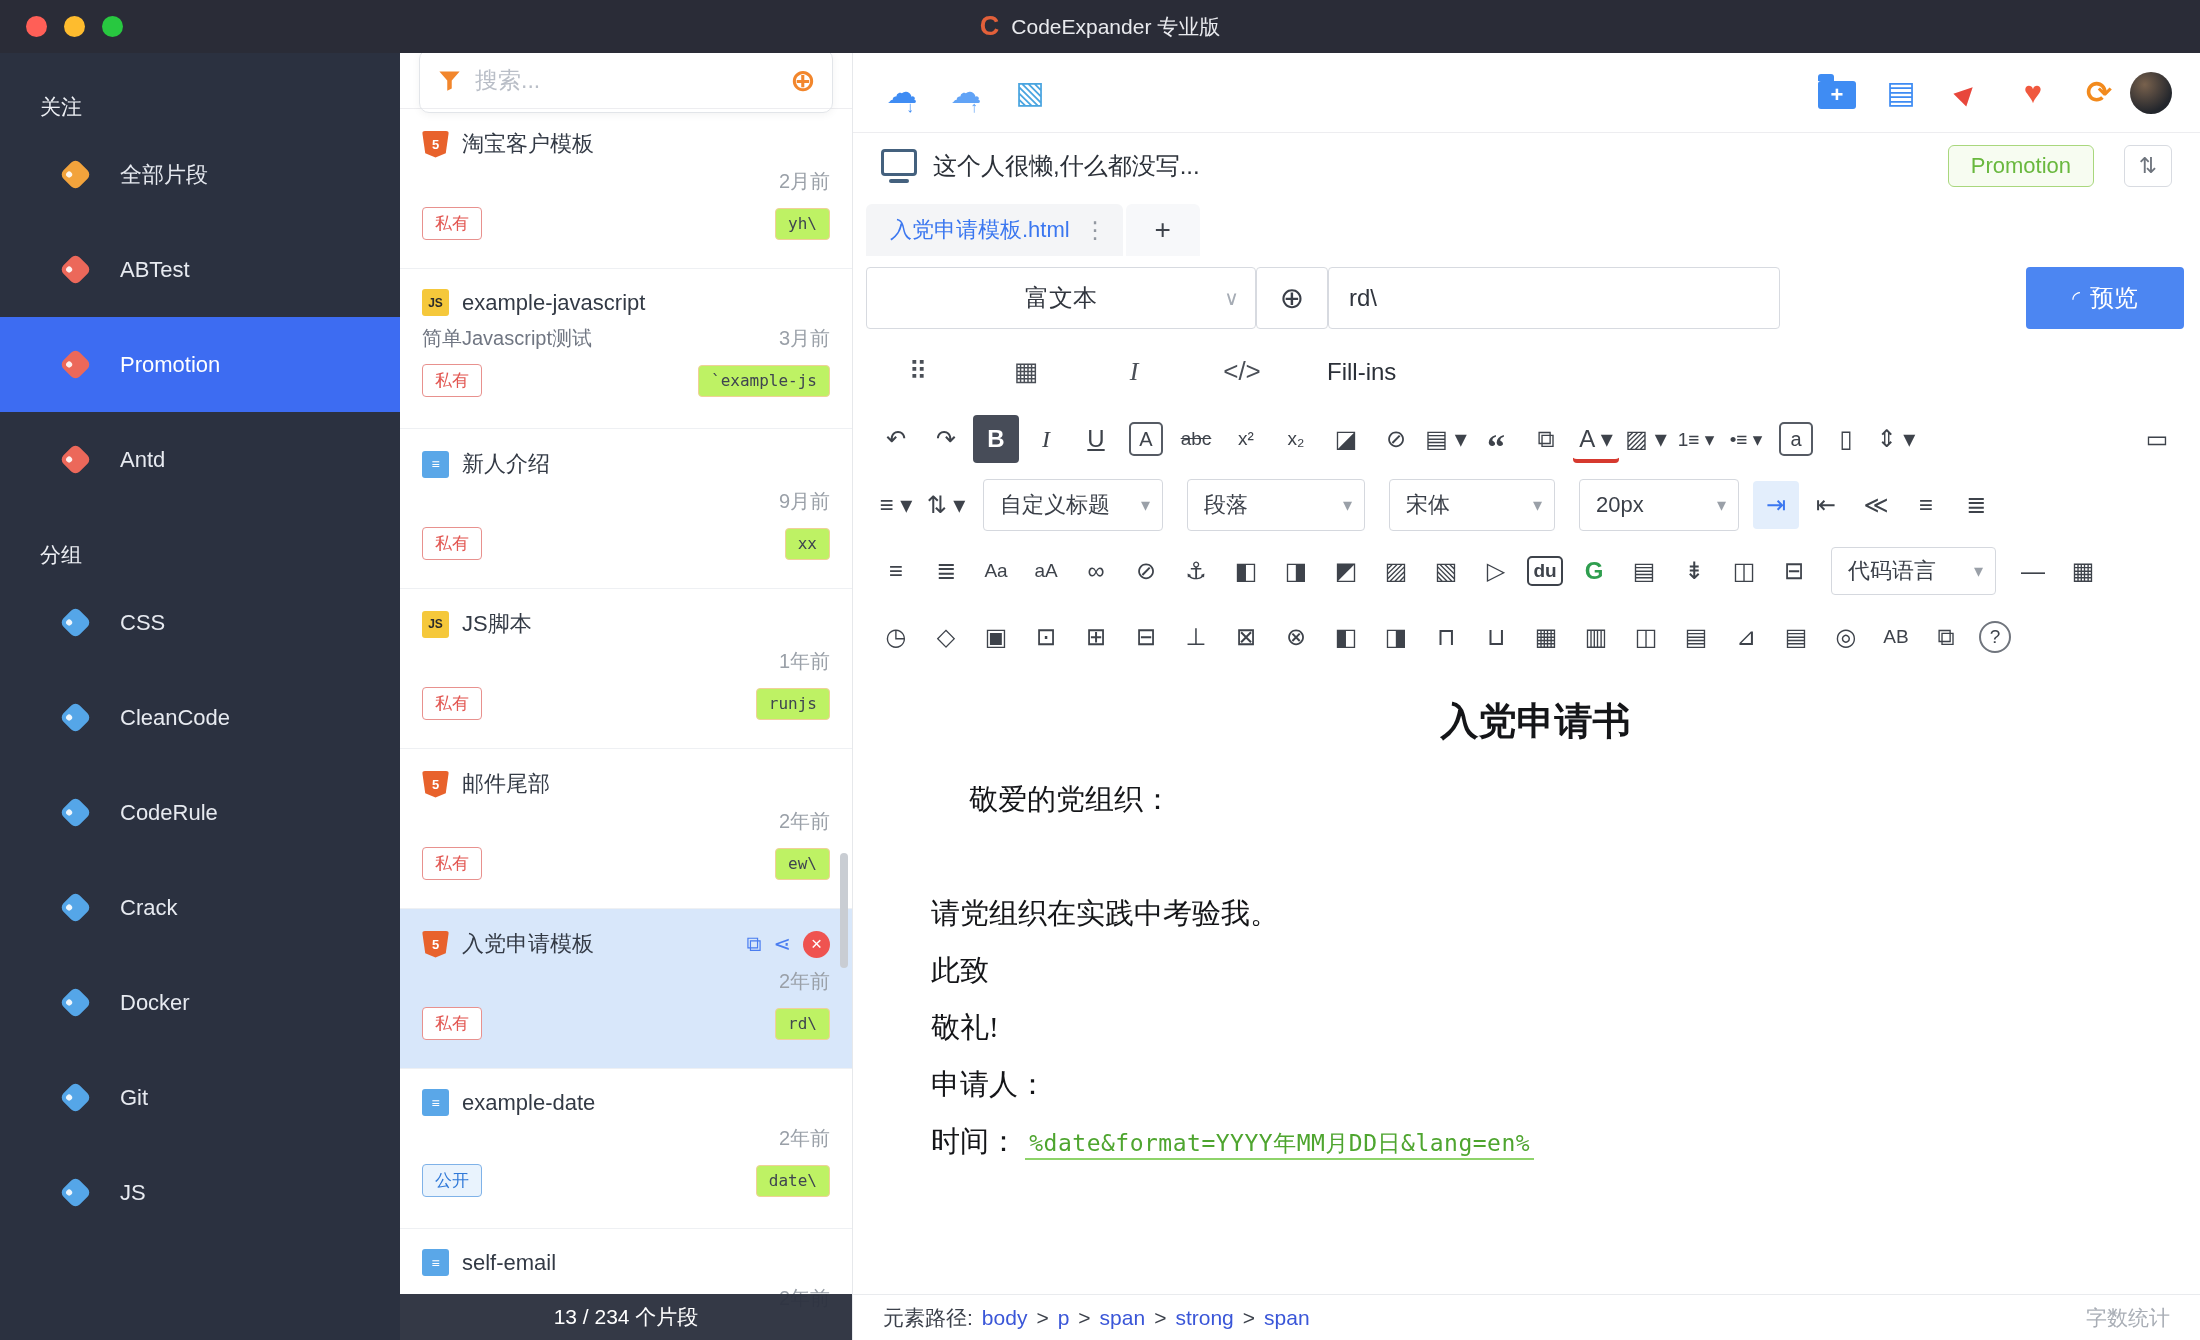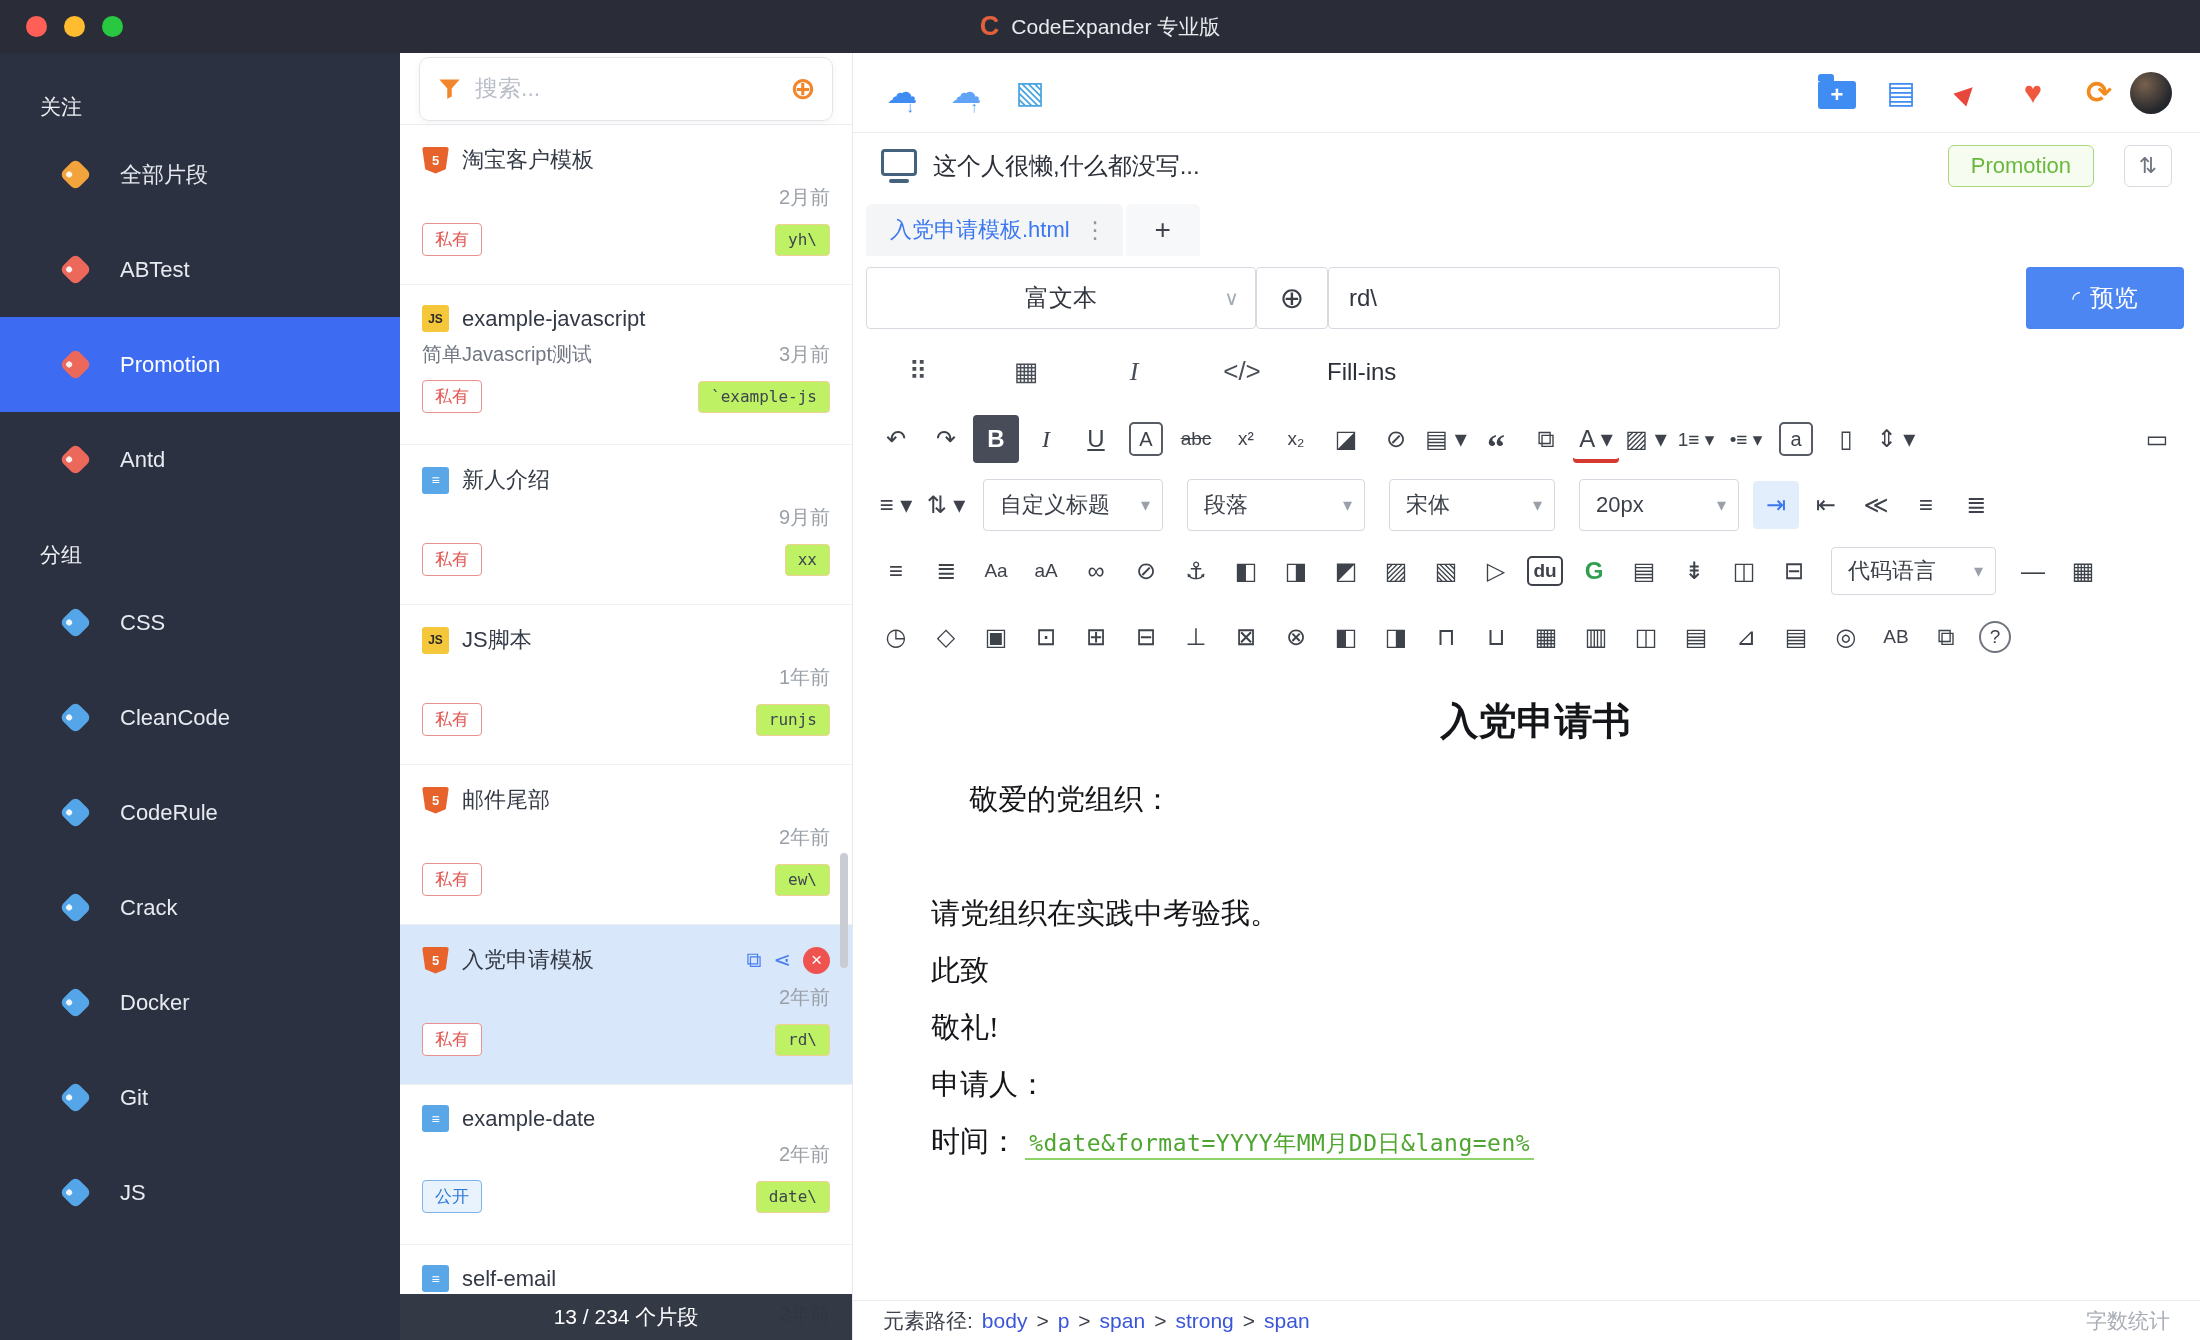--- a/index.html
+++ b/index.html
@@ -20,21 +20,21 @@
   .side-label { font-size: 21px; color: #eef0f5; margin: 22px 0 6px 40px; }
   .side-label.second { margin-top: 34px; }
   .side-item { height: 95px; display: flex; align-items: center; gap: 33px; padding-left: 64px; font-size: 22px; color: #e7eaf0; }
   .side-item.sel { background: #3d6cf2; color: #fff; }
   .tagico { width: 23px; height: 23px; border-radius: 6px; transform: rotate(-45deg); position: relative; flex: none; }
   .tagico::after { content: ""; position: absolute; width: 6px; height: 6px; border-radius: 50%; background: rgba(255,255,255,.9); top: 4px; left: 4px; }
   .t-yellow { background: #f2a33c; } .t-red { background: #ec685a; } .t-blue { background: #55a6e8; }
 
   
   .panel { width: 453px; flex: none; background: #fff; border-right: 1px solid #e6e8eb; position: relative; overflow: hidden; }
-  .search-wrap { height: 72px; display: flex; align-items: center; padding: 12px 19px; border-bottom: 1px solid #ededf0; }
+  .search-wrap { height: 56px; display: flex; align-items: center; padding: 12px 19px; border-bottom: 1px solid #ededf0; }
   .search-box { flex: 1; height: 64px; border: 1px solid #e2e5e9; border-radius: 10px; display: flex; align-items: center; gap: 12px; padding: 0 16px; box-shadow: 0 2px 8px rgba(0,0,0,.05); }
   .search-input { flex: 1; min-width: 0; border: none; outline: none; font-size: 23px; color: #3a3f48; font-family: inherit; }
   .search-input::placeholder { color: #b9bec7; }
   .scope { font-size: 31px; color: #f2862c; font-weight: 700; }
   .snip { height: 160px; padding: 20px 22px 0; border-bottom: 1px solid #eef0f3; }
   .snip.selected { background: #d8e7fa; }
   .srow1 { display: flex; align-items: center; gap: 13px; }
   .stitle { font-size: 22px; color: #333a45; font-weight: 500; white-space: nowrap; }
   .sact { margin-left: auto; display: flex; gap: 12px; align-items: center; }
   .act { font-size: 21px; color: #4a7df0; }
@@ -120,21 +120,21 @@
   .w-head { min-width: 180px; } .w-para { min-width: 178px; } .w-font { min-width: 166px; } .w-size { min-width: 160px; }
   .w-lang { min-width: 165px; height: 48px; }
 
   .content { flex: 1; overflow: hidden; padding: 12px 60px 0 78px; font-family: "Liberation Serif","DejaVu Serif",serif; color: #141518; }
   .doc-title { text-align: center; font-size: 38px; font-weight: 700; margin: 10px 0 24px; }
   .doc-p { font-size: 29px; line-height: 57px; }
   .indent { padding-left: 38px; }
   .spacer { height: 57px; }
   .fieldcode { font-family: "DejaVu Sans Mono","Liberation Mono",monospace; font-size: 23px; color: #4ea52f; border-bottom: 2px solid #8ed36a; padding: 2px 4px; letter-spacing: .5px; }
 
-  .status { height: 40px; display: flex; align-items: center; border-top: 1px solid #e9ebee; padding: 0 30px; font-size: 21px; color: #3c414b; gap: 9px; }
+  .status { height: 46px; display: flex; align-items: center; border-top: 1px solid #e9ebee; padding: 0 30px; font-size: 21px; color: #3c414b; gap: 9px; }
   .plink { color: #3a56d8; }
   .wcount { margin-left: auto; color: #a9aeb6; }
 </style>
 </head>
 <body>
 
 <div class="titlebar">
   <div class="lights">
     <span class="light red"></span>
     <span class="light yellow"></span>

